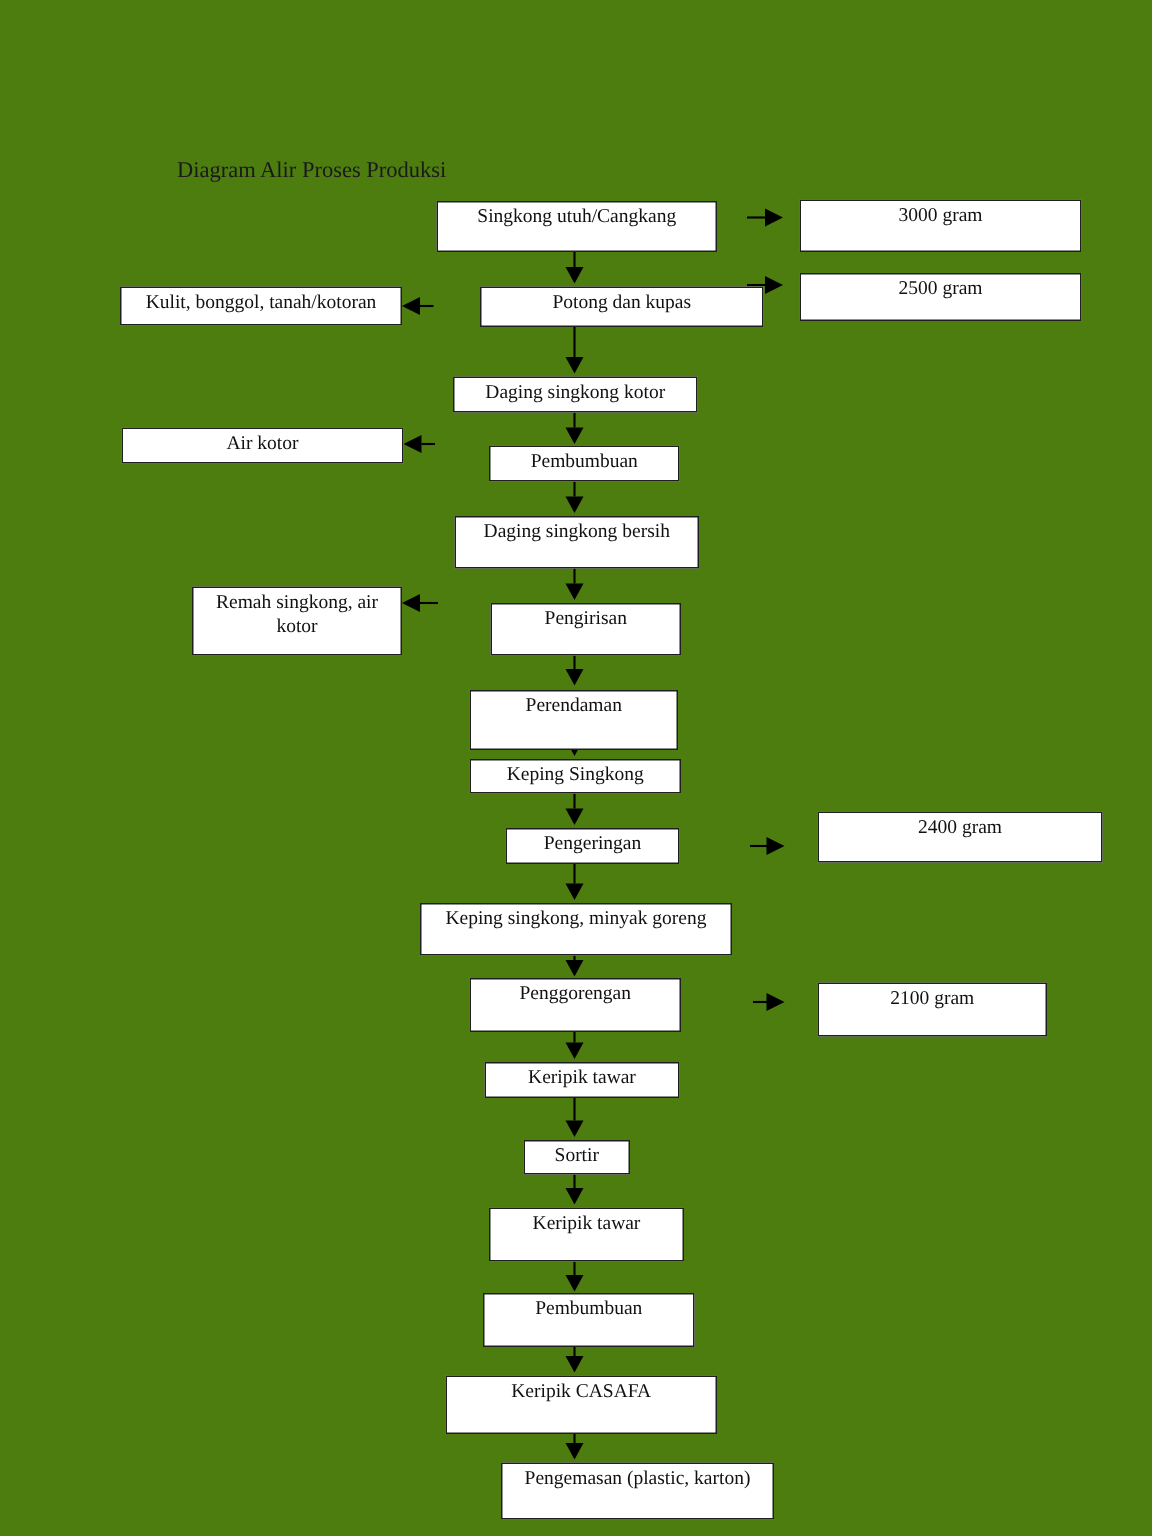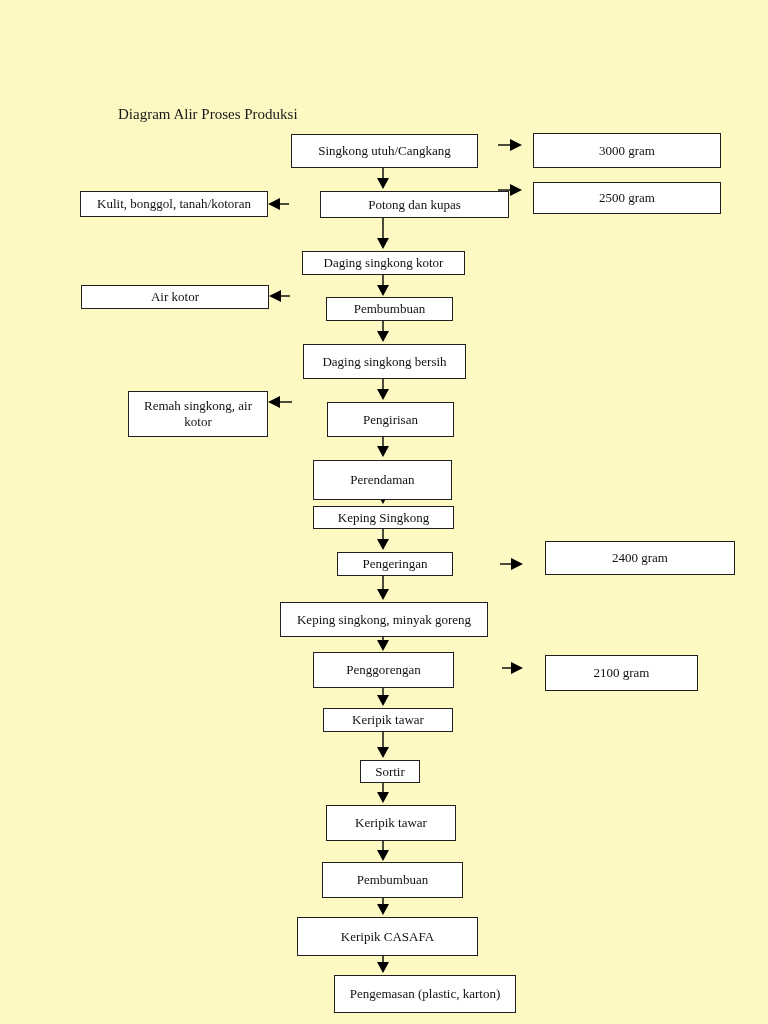--- a/index.html
+++ b/index.html
@@ -4,40 +4,40 @@
 <style>
   html, body {
     margin: 0;
     padding: 0;
     background: #ffffff;
   }
   .page {
     position: relative;
     width: 768px;
     height: 1024px;
-    background: #fef9c3;
+    background: #4d7c0f;
     overflow: hidden;
     font-family: "Liberation Serif", "DejaVu Serif", serif;
     color: #111111;
   }
   .diagram-title {
     position: absolute;
     left: 118px;
     top: 106px;
     font-size: 15px;
     color: #1a1a1a;
     white-space: nowrap;
   }
   .node {
     position: absolute;
     box-sizing: border-box;
     border: 1px solid #1f1f1f;
     background: #ffffff;
     display: flex;
-    align-items: center;
+    align-items: flex-start;
     justify-content: center;
     text-align: center;
     font-size: 13px;
     line-height: 1.2;
     padding: 1px 4px;
     color: #111111;
   }
   .arrow-layer {
     position: absolute;
     left: 0;
@@ -189,21 +189,21 @@
     </div>
   <div class="node" style="left:280px; top:602px; width:208px; height:35px;">
       <span>Keping singkong, minyak goreng</span>
     </div>
   <div class="node" style="left:313px; top:652px; width:141px; height:36px;">
       <span>Penggorengan</span>
     </div>
   <div class="node" style="left:323px; top:708px; width:130px; height:24px;">
       <span>Keripik tawar</span>
     </div>
-  <div class="node" style="left:349px; top:760px; width:60px; height:23px;margin-left:11px;">
+  <div class="node" style="left:349px; top:760px; width:71px; height:23px;">
       <span>Sortir</span>
     </div>
   <div class="node" style="left:326px; top:805px; width:130px; height:36px;">
       <span>Keripik tawar</span>
     </div>
   <div class="node" style="left:322px; top:862px; width:141px; height:36px;">
       <span>Pembumbuan</span>
     </div>
   <div class="node" style="left:297px; top:917px; width:181px; height:39px;">
       <span>Keripik CASAFA</span>

